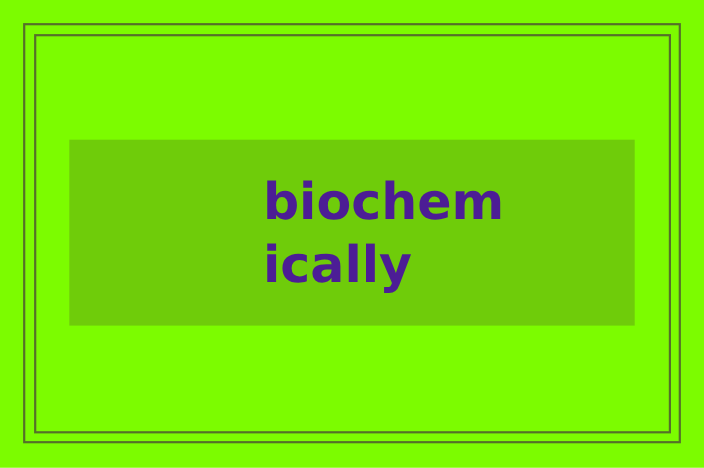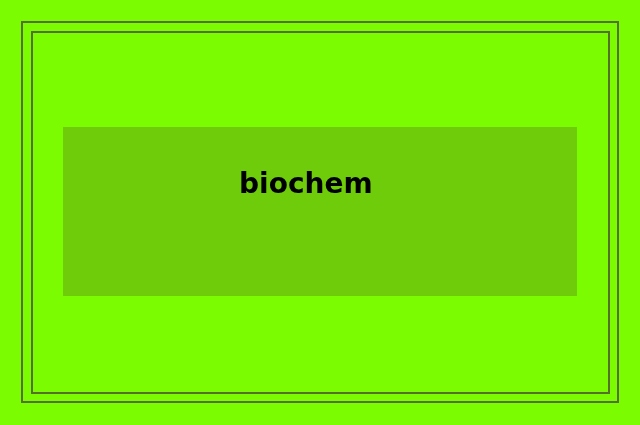--- a/index.html
+++ b/index.html
@@ -61,34 +61,35 @@
   #caption-block {
     position: absolute;
     left: 176px;          
     top: 28px;            
     width: 330px;
   }
 
   .caption-line {
     font-family: "DejaVu Sans", sans-serif;
     font-weight: bold;
-    font-size: 28px;
+    font-size: 46px;
     line-height: 57px;
-    color: #000000;
+    color: #4c1d95;
     letter-spacing: 0px;
     white-space: pre;
   }
 </style>
 </head>
 <body>
 
 <div id="canvas">
 
   <div id="frame-outer"></div>
   <div id="frame-inner"></div>
 
   <div id="content-panel">
     <div id="caption-block">
       <div class="caption-line">biochem</div>
+      <div class="caption-line">ically</div>
     </div>
   </div>
 
 </div>
 
 </body></html>

